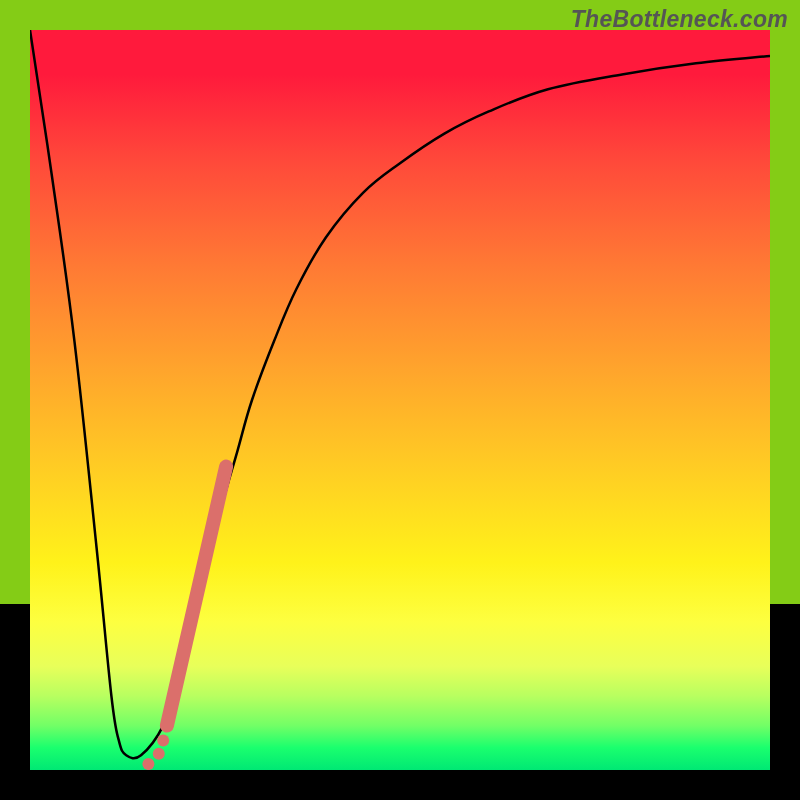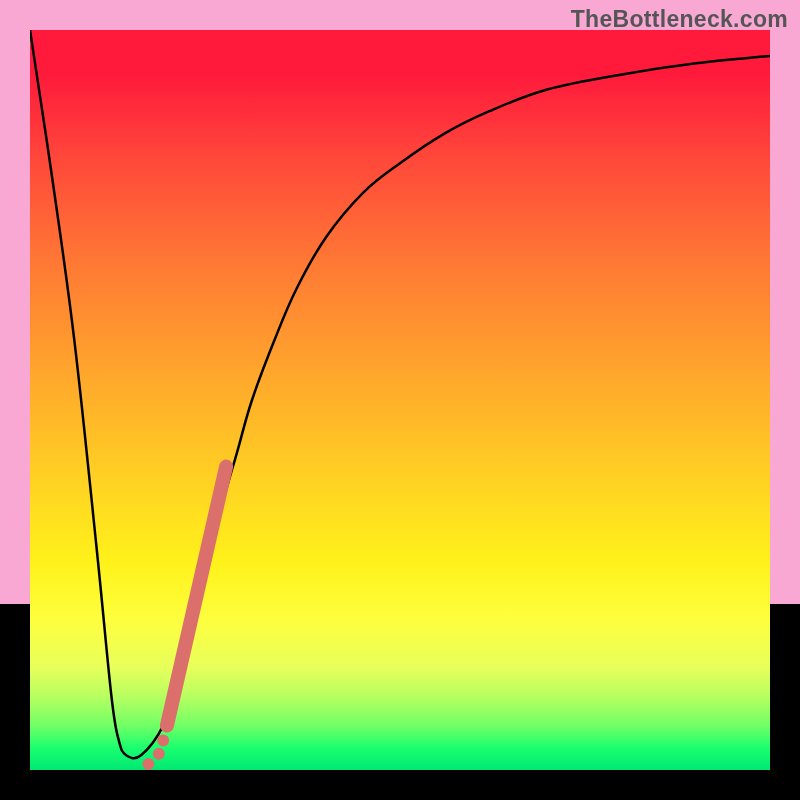--- a/index.html
+++ b/index.html
@@ -8,21 +8,22 @@
     width: 800px;
     height: 800px;
     overflow: hidden;
     background: #000;
     font-family: Arial, Helvetica, sans-serif;
   }
   .frame {
     position: relative;
     width: 800px;
     height: 604px;
-    background: #f9a8d4;
+    background: #84cc16;
+    font-style: italic;
   }
   .plot-area {
     position: absolute;
     left: 30px;
     top: 30px;
     width: 740px;
     height: 740px;
     overflow: hidden;
   }
   .gradient-bg {

